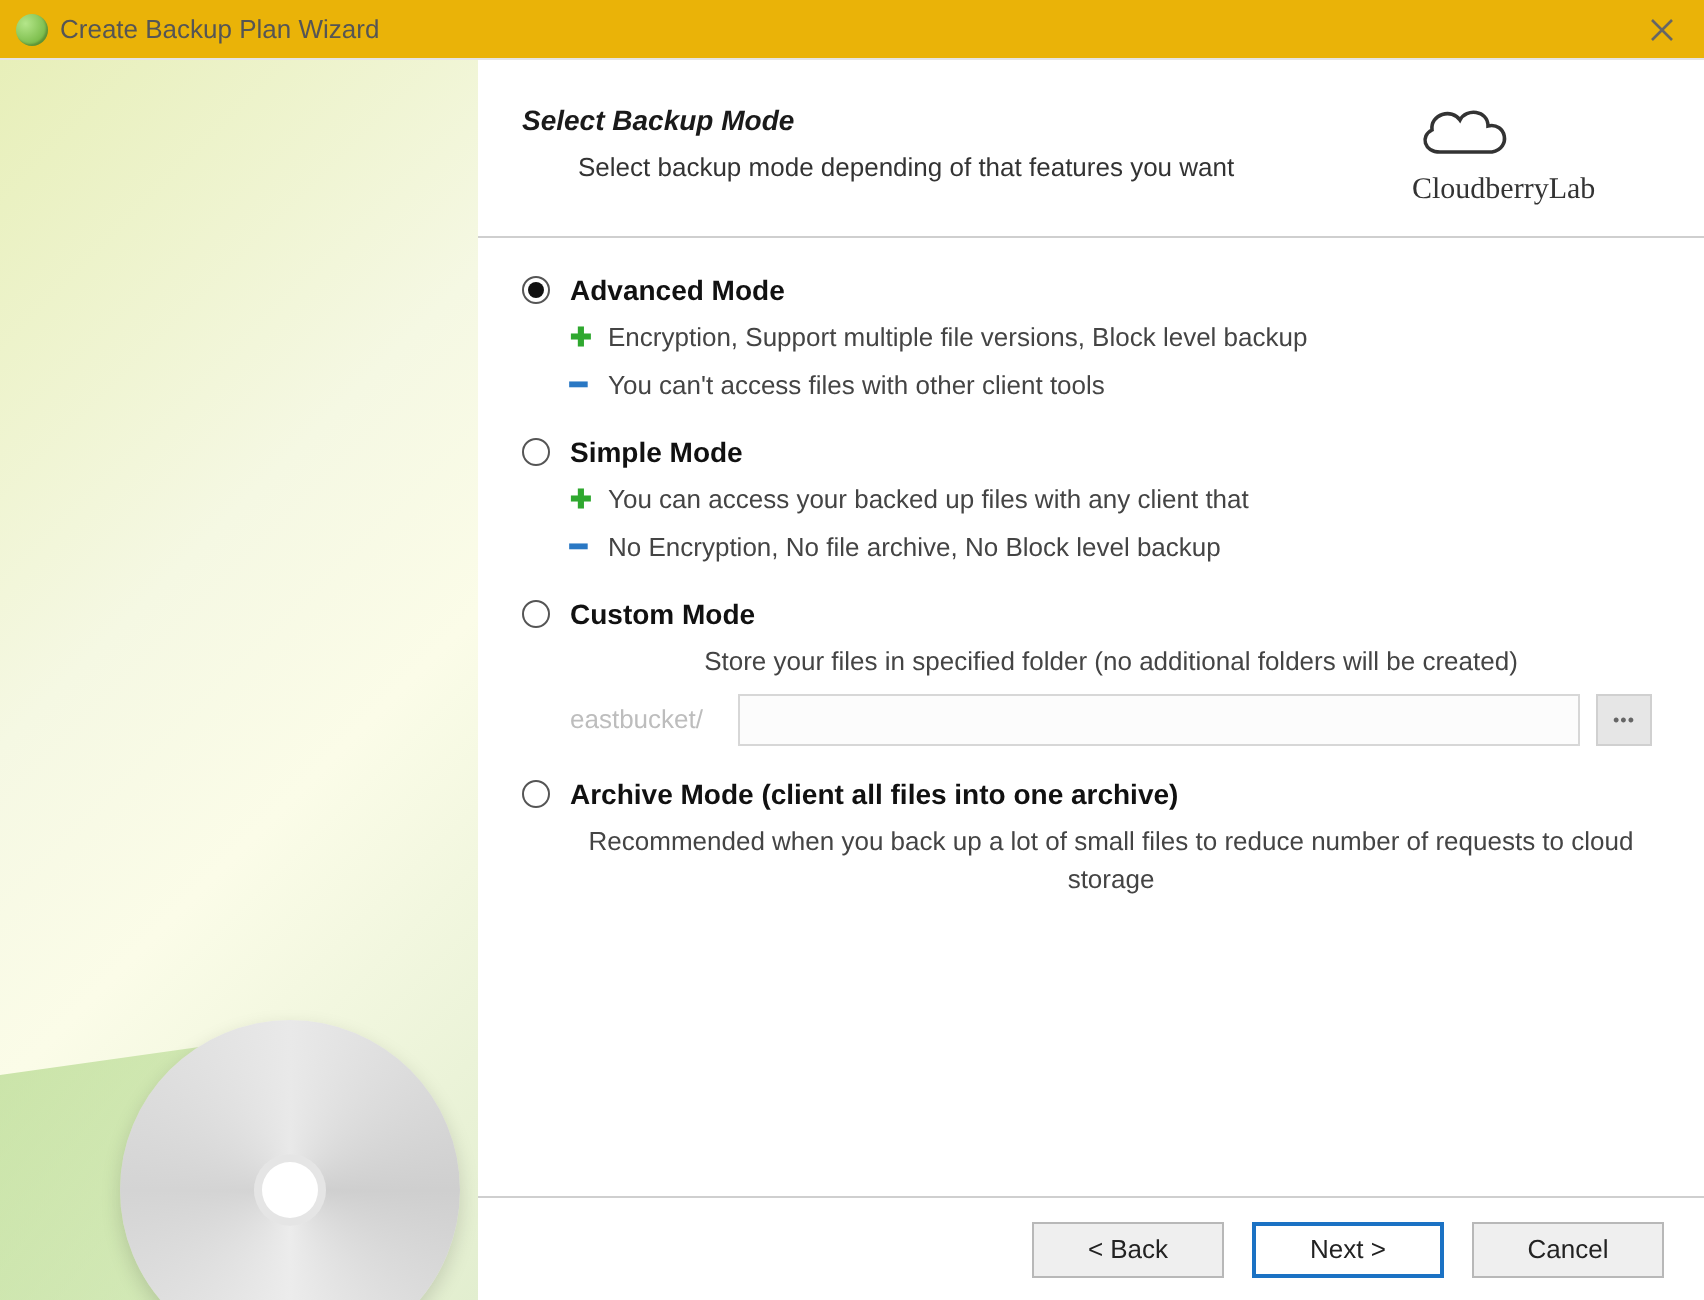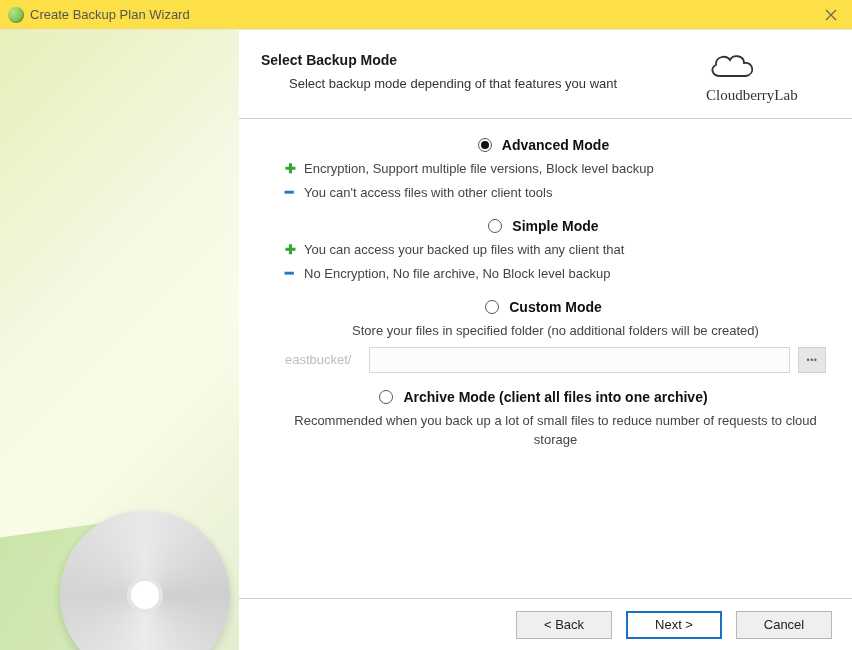--- a/index.html
+++ b/index.html
@@ -13,21 +13,21 @@
       overflow: hidden;
       display: flex;
       flex-direction: column;
     }
     .titlebar {
       height: 30px;
       display: flex;
       align-items: center;
       padding: 0 8px;
       border-bottom: 1px solid #e5e5e5;
-      background: #fde047;
+      background: #eab308;
     }
     .titlebar .app-icon {
       width: 16px; height: 16px; margin-right: 6px;
       border-radius: 50%;
       background: radial-gradient(circle at 30% 30%, #b4e68a, #5fa82c);
       box-shadow: inset -1px -1px 1px rgba(0,0,0,.2);
     }
     .titlebar .title { flex: 1; color: #555; font-size: 13px; }
     .titlebar .win-close {
       width: 26px; height: 26px; display:flex; align-items:center; justify-content:center;
@@ -73,35 +73,35 @@
       flex-direction: column;
       min-width: 0;
     }
 
     .header {
       display:flex;
       padding: 18px 26px 14px 22px;
       border-bottom: 1px solid #cfcfcf;
     }
     .header .h-text { flex: 1; padding-top: 4px;}
-    .header .h-title { font-weight: 700; font-size: 14px; color: #1a1a1a; margin-bottom: 8px;}
+    .header .h-title { font-weight: 700; font-size: 14px; color: #1a1a1a; margin-bottom: 8px; font-style: italic;}
     .header .h-sub { font-size: 13px; color: #333; padding-left: 28px;}
     .header .brand { width: 120px; text-align: left; }
     .header .brand svg { margin-bottom: 2px; }
     .header .brand .brand-text { font-family: Georgia, serif; font-size: 15px; color:#333; }
 
     .content {
       flex: 1;
       padding: 18px 26px 10px 22px;
       overflow-y: auto;
       color:#222;
     }
 
     .mode-block { margin-bottom: 16px; }
-    .mode-title-row { display:flex; align-items:center; gap:10px; margin-bottom:6px;justify-content:center;}
+    .mode-title-row { display:flex; align-items:center; gap:10px; margin-bottom:6px;}
     .radio {
       width: 14px; height: 14px; border-radius:50%;
       border: 1.5px solid #555; display:inline-flex; align-items:center; justify-content:center;
       background:#fff; cursor:pointer;
       flex-shrink: 0;
     }
     .radio.selected::after{
       content:""; width:8px; height:8px; border-radius:50%; background:#111;
     }
     .mode-title { font-weight: 700; font-size: 14px; color:#111; }

